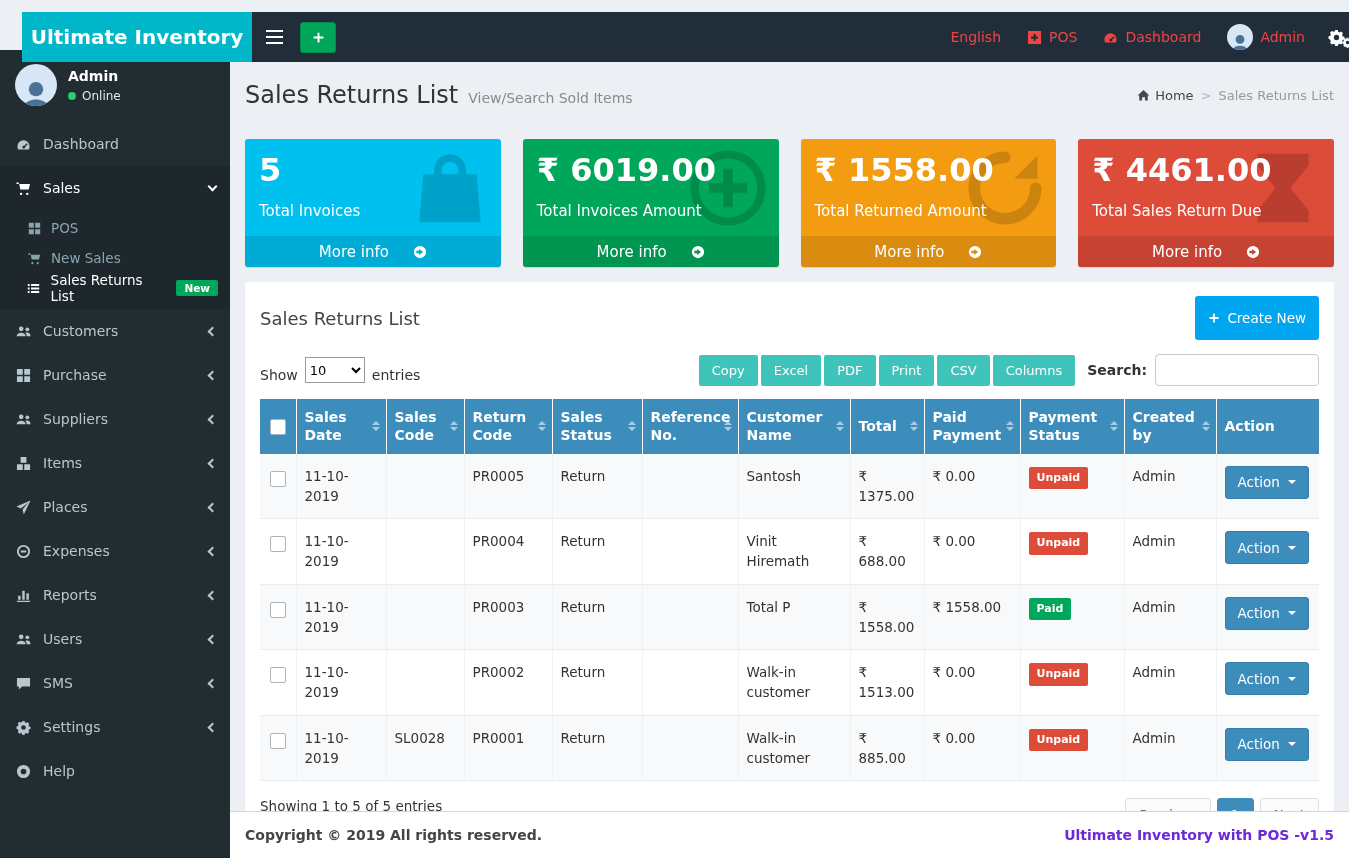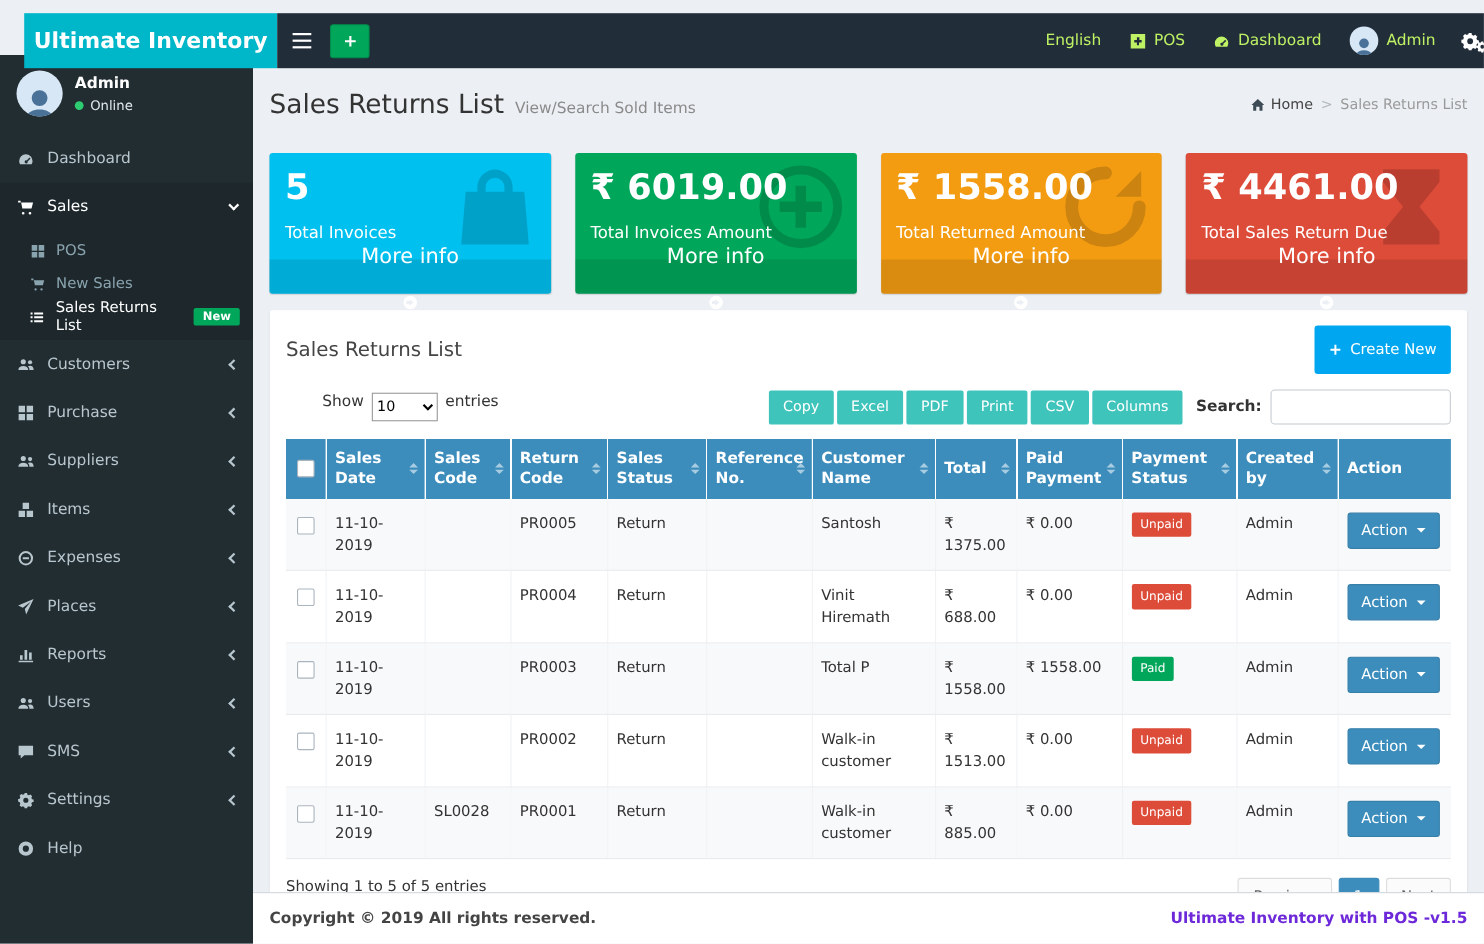--- a/index.html
+++ b/index.html
@@ -15,21 +15,21 @@
   
   .topbar { position:absolute; top:12px; left:0; width:1349px; height:50px; display:flex; z-index:5;margin-left:22px; }
   .brand { width:230px; background:#00b6c9; color:#fff; display:flex; align-items:center; justify-content:center;
            font-size:20px; font-weight:bold; cursor:pointer; }
   .nav { flex:1; background:#222d3a; display:flex; align-items:center; color:#fff; }
   .burger { width:44px; height:50px; display:flex; flex-direction:column; justify-content:center; align-items:center; gap:4px; cursor:pointer; }
   .burger i { width:17px; height:2px; background:#fff; display:block; }
   .quick-add { margin-left:4px; width:36px; height:31px; background:#00a65a; border:1px solid #008d4c; border-radius:3px;
                color:#fff; display:flex; align-items:center; justify-content:center; cursor:pointer; font-size:13px; }
   .nav-spacer { flex:1; }
-  .nav-item { display:flex; align-items:center; gap:7px; padding:0 13px; height:50px; font-size:14px; cursor:pointer; color:#bef264; }
+  .nav-item { display:flex; align-items:center; gap:7px; padding:0 13px; height:50px; font-size:14px; cursor:pointer; color:#ef4444; }
   .nav-item .icn { font-size:15px; }
   .avatar { width:26px; height:26px; border-radius:50%; background:#d7e7f5; color:#4a7299; overflow:hidden;
             display:flex; align-items:flex-end; justify-content:center; }
   .avatar .icn { font-size:22px; margin-bottom:-4px; }
   .cogs { padding:0 18px 0 10px; height:50px; display:flex; align-items:center; cursor:pointer; }
   .cogs .g1 { font-size:17px; } .cogs .g2 { font-size:11px; margin-left:-3px; margin-top:10px; }
 
   
   .sidebar { position:absolute; top:50px; left:0; width:230px; height:808px; background:#222d32; color:#b8c7ce; }
   .user-panel { display:flex; gap:11px; padding:14px 15px 12px; align-items:center; }
@@ -67,32 +67,32 @@
 
   
   .infobox-row { display:flex; gap:22px; padding:10px 15px 0; }
   .info-box { flex:1; border-radius:3px; color:#fff; position:relative; box-shadow:0 1px 1px rgba(0,0,0,.12); }
   .ib-body { padding:13px 14px; height:97px; position:relative; overflow:hidden; }
   .ib-value { font-size:32px; font-weight:bold; line-height:1.15; position:relative; z-index:1; }
   .ib-label { font-size:15px; margin-top:13px; position:relative; z-index:1; }
   .ib-icon { position:absolute; right:10px; top:8px; color:rgba(0,0,0,.16); z-index:0; }
   .ib-icon svg { width:82px; height:82px; fill:currentColor; }
   .ib-footer { background:rgba(0,0,0,.1); height:31px; display:flex; align-items:center; justify-content:center; gap:24px;
-               font-size:19px; border-radius:0 0 3px 3px; cursor:pointer;flex-direction:column; }
+               font-size:15px; border-radius:0 0 3px 3px; cursor:pointer; }
   .ib-footer .icn { font-size:14px; }
 
   
   .panel { margin:15px 15px 0; background:#fff; border-radius:3px; box-shadow:0 1px 1px rgba(0,0,0,.12); padding:12px 15px 16px; }
   .panel-top { display:flex; justify-content:space-between; align-items:center; padding:2px 0 14px; }
   .panel-title { font-size:18px; color:#444; }
   .create-btn { background:#00a7f0; color:#fff; border:none; border-radius:3px; height:44px; padding:0 13px;
                 font-size:13.5px; display:flex; align-items:center; gap:7px; cursor:pointer; font-family:inherit; }
   .create-btn .icn { font-size:12px; }
   .controls { display:flex; align-items:center; margin-bottom:13px; }
-  .show-group { display:flex; align-items:flex-start; gap:7px; font-size:14px;margin-left:33px; }
+  .show-group { display:flex; align-items:flex-end; gap:7px; font-size:14px; }
   .len-select { height:26px; min-width:60px; font-size:13px; font-family:inherit; border:1px solid #999; background:#fff; cursor:pointer; }
   .ctrl-spacer { flex:1; }
   .dt-buttons { display:flex; gap:3px; margin-right:12px; }
   .dt-btn { background:#3fc4bc; color:#fff; border:none; border-radius:2px; height:31px; padding:0 13px;
             font-size:13px; cursor:pointer; font-family:inherit; }
   .search-group { display:flex; align-items:center; gap:8px; }
   .search-label { font-weight:bold; font-size:14px; }
   .search-input { width:164px; height:32px; border:1px solid #c6ccd2; border-radius:4px; padding:0 8px; font-family:inherit; font-size:13px; }
 
   
@@ -106,21 +106,21 @@
   .sort i { display:block; width:0; height:0; border-left:4px solid transparent; border-right:4px solid transparent; }
   .sort .up { border-bottom:4px solid #fff; }
   .sort .down { border-top:4px solid #fff; }
   tbody td { padding:12px 8px; font-size:13.5px; color:#333; vertical-align:top;
              border-bottom:1px solid #e9ecef; border-right:1px solid #f0f2f4; line-height:1.5; overflow:hidden; }
   tbody td:last-child { border-right:none; }
   tbody tr.odd { background:#f8f9fa; }
   td.cb-cell { text-align:center; padding-top:14px; }
   .cb { appearance:none; -webkit-appearance:none; width:16px; height:16px; border:1px solid #aab4bd; border-radius:2px;
         background:#fff; cursor:pointer; margin:0; display:inline-block; vertical-align:middle; }
-  .badge { display:inline-block; padding:3px 8px; font-size:11px; font-weight:normal; color:#fff; border-radius:2px; }
+  .badge { display:inline-block; padding:3px 8px; font-size:11px; font-weight:bold; color:#fff; border-radius:2px; }
   .action-btn { background:#3c8dbc; border:1px solid #367fa9; color:#fff; border-radius:3px; height:33px; padding:0 12px;
                 font-size:13.5px; display:inline-flex; align-items:center; gap:8px; cursor:pointer; font-family:inherit; }
   .caret { width:0; height:0; border-left:4px solid transparent; border-right:4px solid transparent; border-top:4px solid #fff; display:inline-block; }
 
   .table-footer { display:flex; justify-content:space-between; align-items:flex-start; margin-top:17px; }
   .summary { font-size:13.5px; color:#333; }
   .pagination { display:flex; gap:6px; }
   .page-btn { height:33px; min-width:37px; padding:0 13px; border:1px solid #ddd; background:#fbfbfb; color:#666;
               font-size:13.5px; border-radius:3px; display:flex; align-items:center; justify-content:center;
               cursor:pointer; font-family:inherit; }
@@ -296,33 +296,33 @@
           <svg viewBox="0 0 16 16">
             <path d="M4.9 1h6.2v6.2H4.9zM1 8.8h6.2V15H1zM8.8 8.8H15V15H8.8z"></path>
           </svg>
         </span>
         <span class="mi-label">Items</span>
         <span class="chev left"></span>
       </div>
       <div class="menu-item">
         <span class="icn">
           <svg viewBox="0 0 16 16">
+            <path d="M15.5.5.5 7l4.6 2L13 3 7 10.2l1.3 5.3z"></path>
+          </svg>
+        </span>
+        <span class="mi-label">Places</span>
+        <span class="chev left"></span>
+      </div>
+      <div class="menu-item">
+        <span class="icn">
+          <svg viewBox="0 0 16 16">
             <path fill-rule="evenodd" d="M8 1a7 7 0 1 1 0 14A7 7 0 0 1 8 1zm0 2a5 5 0 1 0 0 10A5 5 0 0 0 8 3zm-3 4h6v2H5z"></path>
           </svg>
         </span>
         <span class="mi-label">Expenses</span>
-        <span class="chev left"></span>
-      </div>
-      <div class="menu-item">
-        <span class="icn">
-          <svg viewBox="0 0 16 16">
-            <path d="M15.5.5.5 7l4.6 2L13 3 7 10.2l1.3 5.3z"></path>
-          </svg>
-        </span>
-        <span class="mi-label">Places</span>
         <span class="chev left"></span>
       </div>
       <div class="menu-item">
         <span class="icn">
           <svg viewBox="0 0 16 16">
             <path d="M1 13.5h14V15H1zM2.3 8.2h2.6v4.3H2.3zM6.7 3h2.6v9.5H6.7zM11.1 5.6h2.6v6.9h-2.6z"></path>
           </svg>
         </span>
         <span class="mi-label">Reports</span>
         <span class="chev left"></span>

